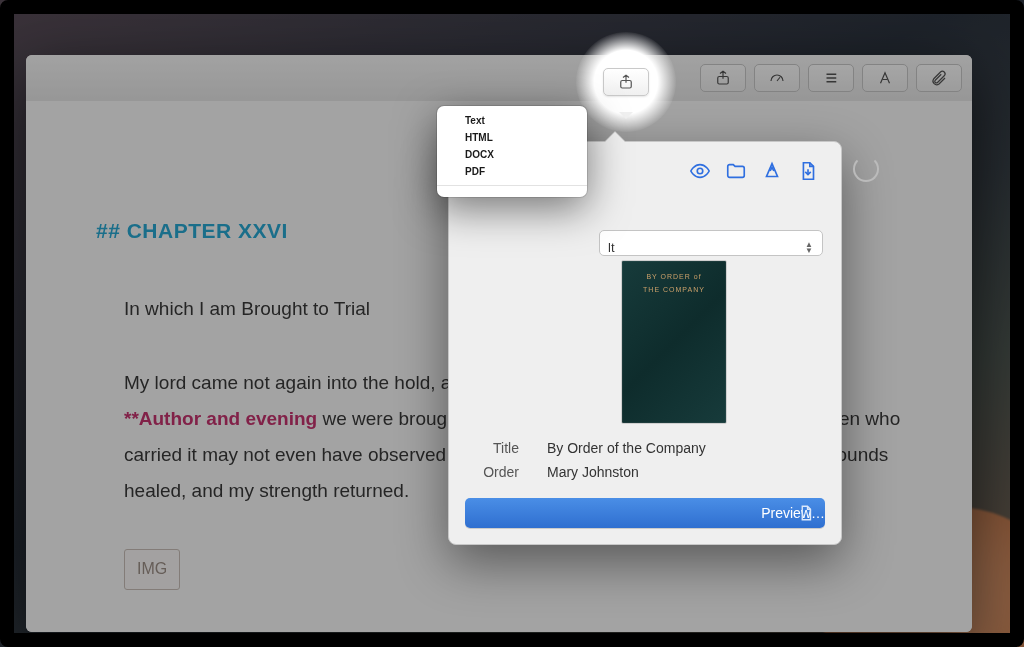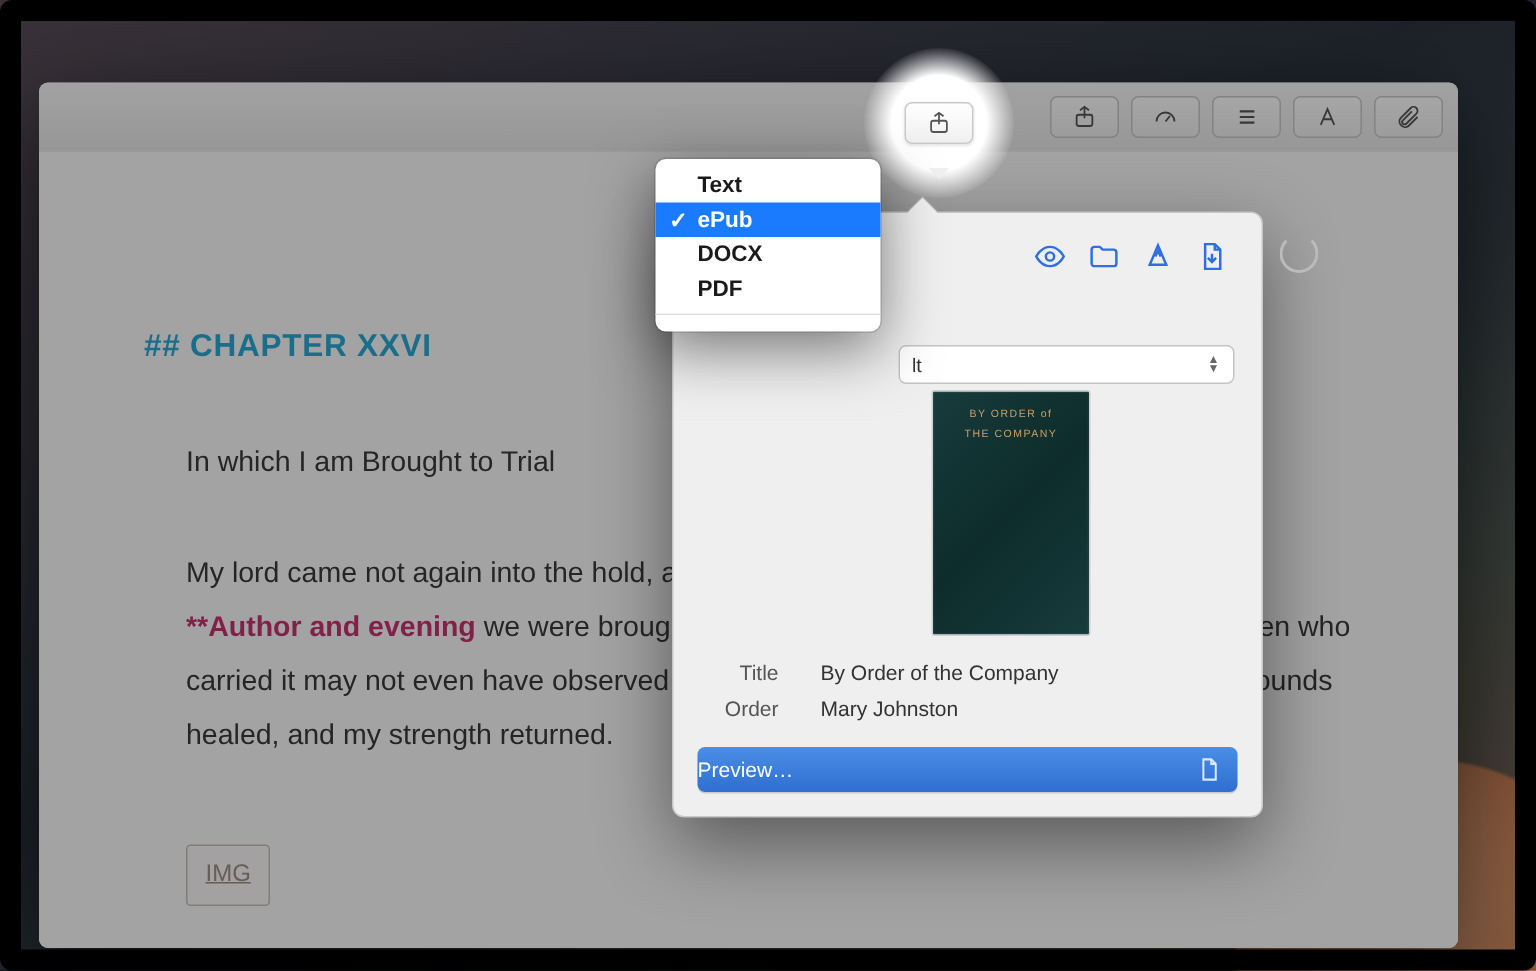--- a/index.html
+++ b/index.html
@@ -82,29 +82,28 @@
     letter-spacing: .5px;
   }
   .intro {
     margin-left: 28px;
     margin-bottom: 38px;
   }
   .body-para { margin-left: 28px; }
   .emph { color: #c7336f; font-weight: 700; }
   .img-chip {
     display: inline-block;
-    margin-top: 54px;
+    margin-top: 40px;
     margin-left: 28px;
     padding: 4px 12px;
     border: 1px solid #c9bfb9;
     border-radius: 3px;
     color: #9d8f87;
     font-size: 16px;
     background: #faf8f7;
-    text-decoration: underline;
   }
 
   
   .dim {
     position: absolute;
     inset: 0;
     background: rgba(0,0,0,.35);
     pointer-events: none;
   }
 
@@ -191,24 +190,25 @@
     display:flex;align-items:center;gap:28px;
     font-size:14px;color:#333;padding:4px 6px;
   }
   .meta-row .lbl{width:48px;text-align:right;color:#555;}
   .preview-btn {
     margin-top:14px;
     height:30px;
     border-radius:5px;
     background: linear-gradient(#4a8ee6,#2f6fd0);
     color:#fff;
-    display:flex;align-items:center;justify-content:flex-start;
+    display:flex;align-items:center;justify-content:flex-end;
     font-size:14px;
     position:relative;
     box-shadow: 0 1px 0 rgba(0,0,0,.15);
+    padding-left: 16px;
   }
   .preview-icon {
     position:absolute;right:10px;top:6px;width:18px;height:18px;color:#dce9fb;
   }
   .spinner {
     position:absolute; right:-38px; top:14px;
     width:22px;height:22px;border:2px solid #bbb;border-top-color:transparent;border-radius:50%;
   }
 
   
@@ -229,21 +229,21 @@
 
   
   .menu {
     position:absolute;
     left:437px; top:106px;
     width:150px;
     background:#fff;
     border-radius:7px;
     box-shadow: 0 12px 40px rgba(0,0,0,.5), 0 0 0 1px rgba(0,0,0,.12);
     padding:6px 0;
-    font-size:15px;
+    font-size:10px;
     z-index:50;
     font-weight:600;
     color:#1a1a1a;
   }
   .menu-item{
     padding:3px 14px 3px 28px;
     position:relative;
   }
   .menu-item.selected{
     background:#1a7bff;
@@ -341,21 +341,21 @@
       </span>
     </div>
 
     <div class="dropdown-row" style="visibility:hidden">
       <span class="lbl">Style:</span>
       <div class="selectish">
         <span>Default</span>
       </div>
     </div>
 
-    <div style="position:absolute;left:150px;top:88px;right:18px;height:24px;border:1px solid #c4c4c4;border-radius:5px;background:#fff;display:flex;align-items:center;justify-content:flex-end;padding:0 8px;color:#333;font-size:13px;">
+    <div style="position:absolute;left:150px;top:88px;right:18px;height:24px;border:1px solid #c4c4c4;border-radius:5px;background:#fff;display:flex;align-items:flex-end;justify-content:flex-end;padding:0 8px;color:#333;font-size:13px;">
       <span style="position:absolute;left:8px;">lt</span>
       <span class="updown">
           <span>▲</span>
           <span>▼</span>
         </span>
     </div>
 
     <div class="cover-row" style="margin-top:26px;">
       <span class="lbl" style="visibility:hidden">Cover:</span>
       <div style="flex:1;display:flex;justify-content:center;">
@@ -394,20 +394,20 @@
         <path d="M12 3v10"></path>
           <path d="M8 6l4-3 4 3"></path>
           <rect x="5" y="10" width="14" height="10" rx="2"></rect>
       </svg>
     </div>
     <div class="spot-arrow"></div>
   </div>
 
   <div class="menu">
     <div class="menu-item">Text</div>
-    <div class="menu-item selected">ePub</div>
+    <div class="menu-item">HTML</div>
     <div class="menu-item">DOCX</div>
     <div class="menu-item">PDF</div>
     <div class="menu-sep"></div>
   </div>
 
   <div class="black-frame"></div>
 </div>
 
 </body></html>

